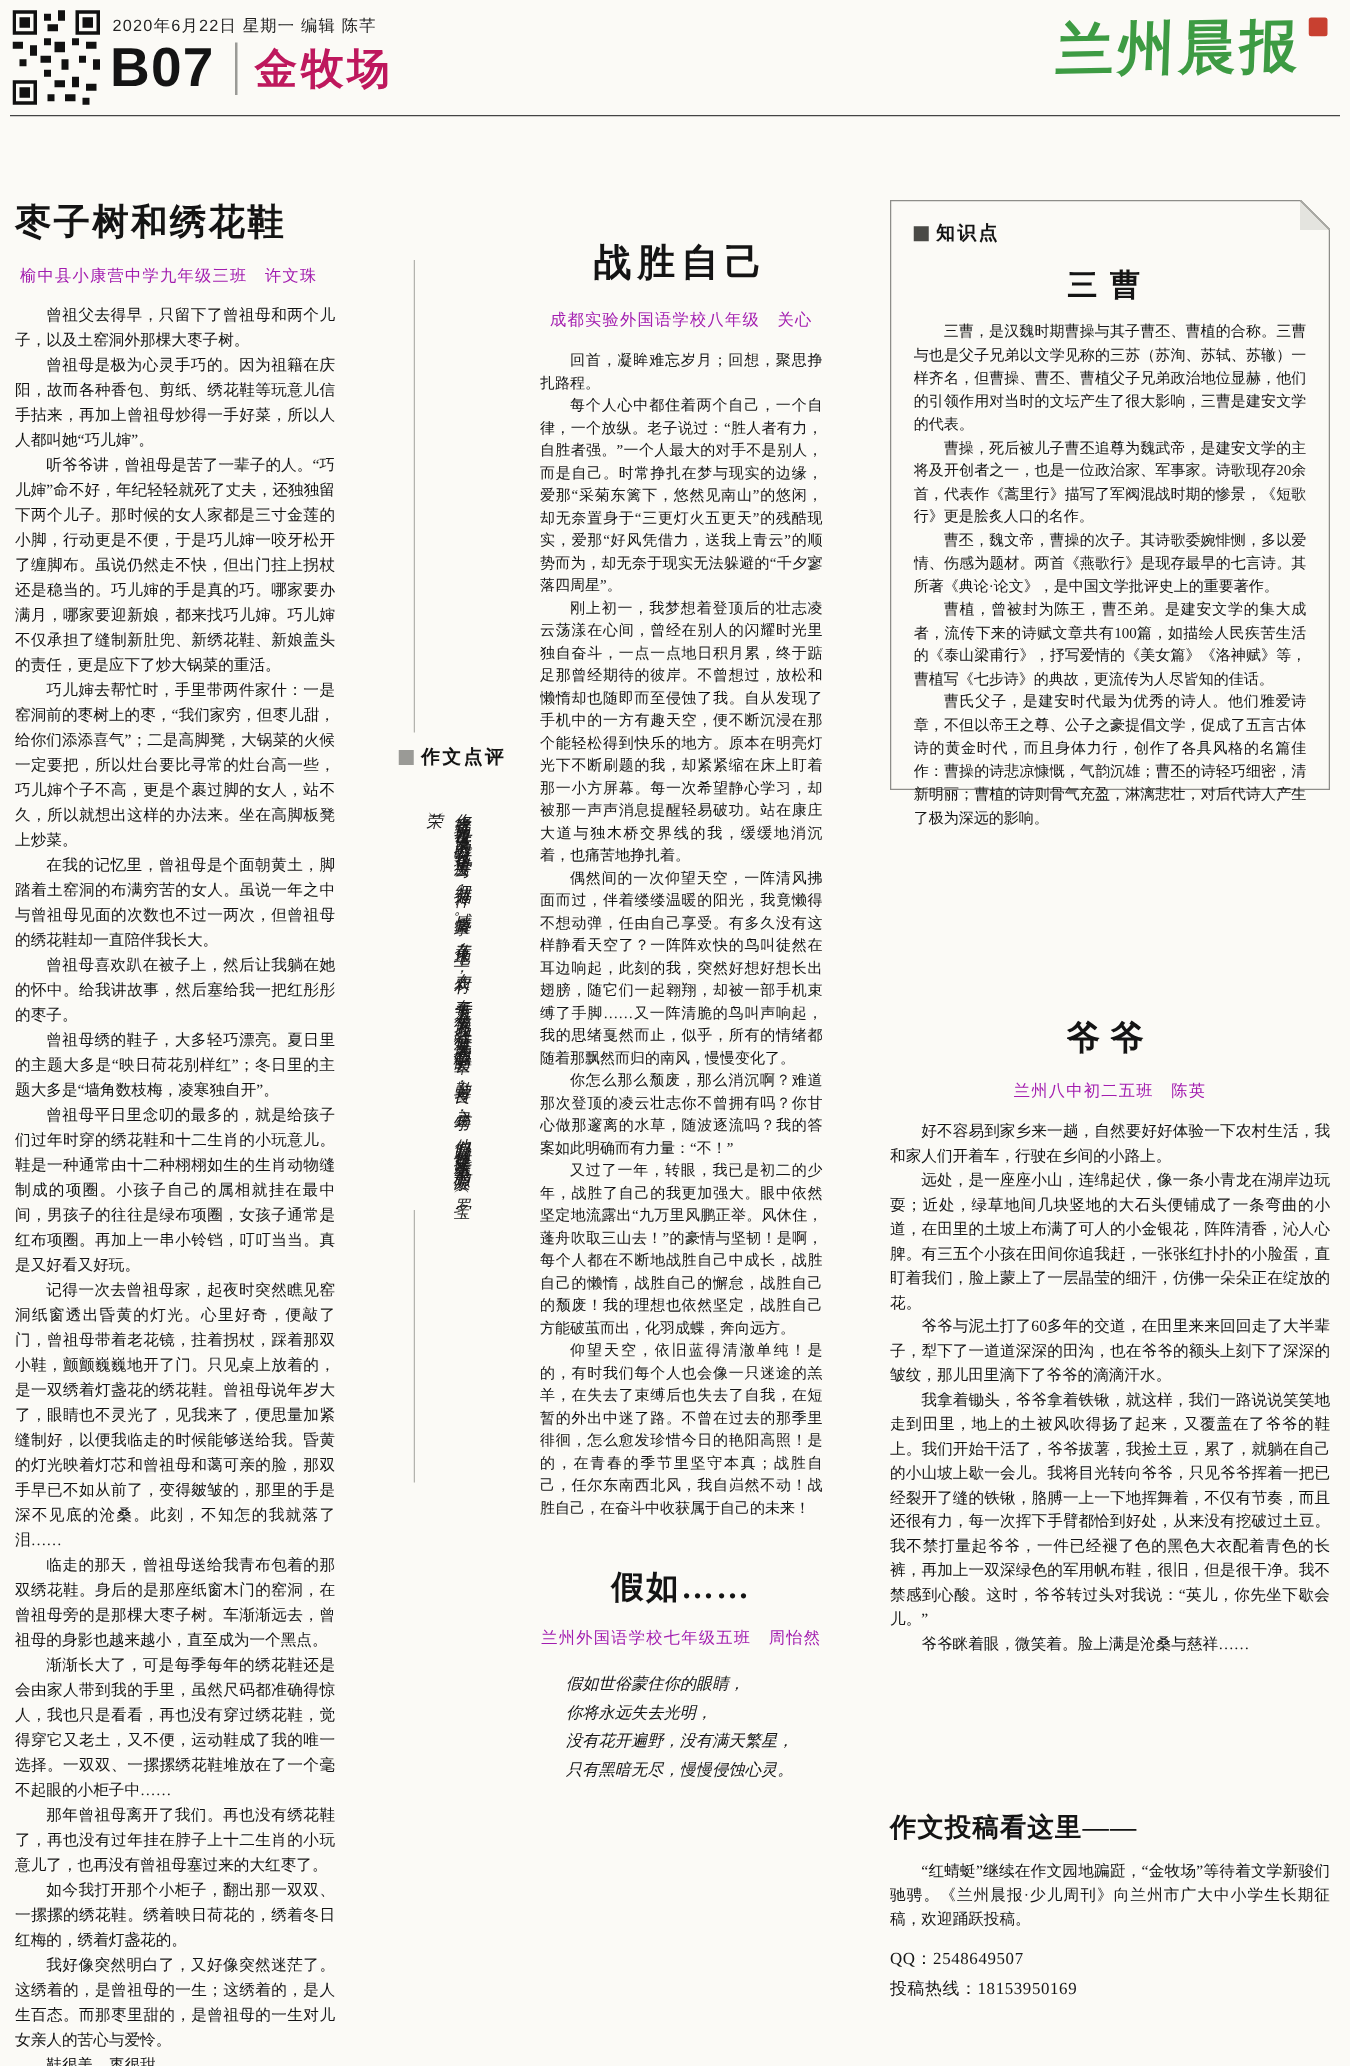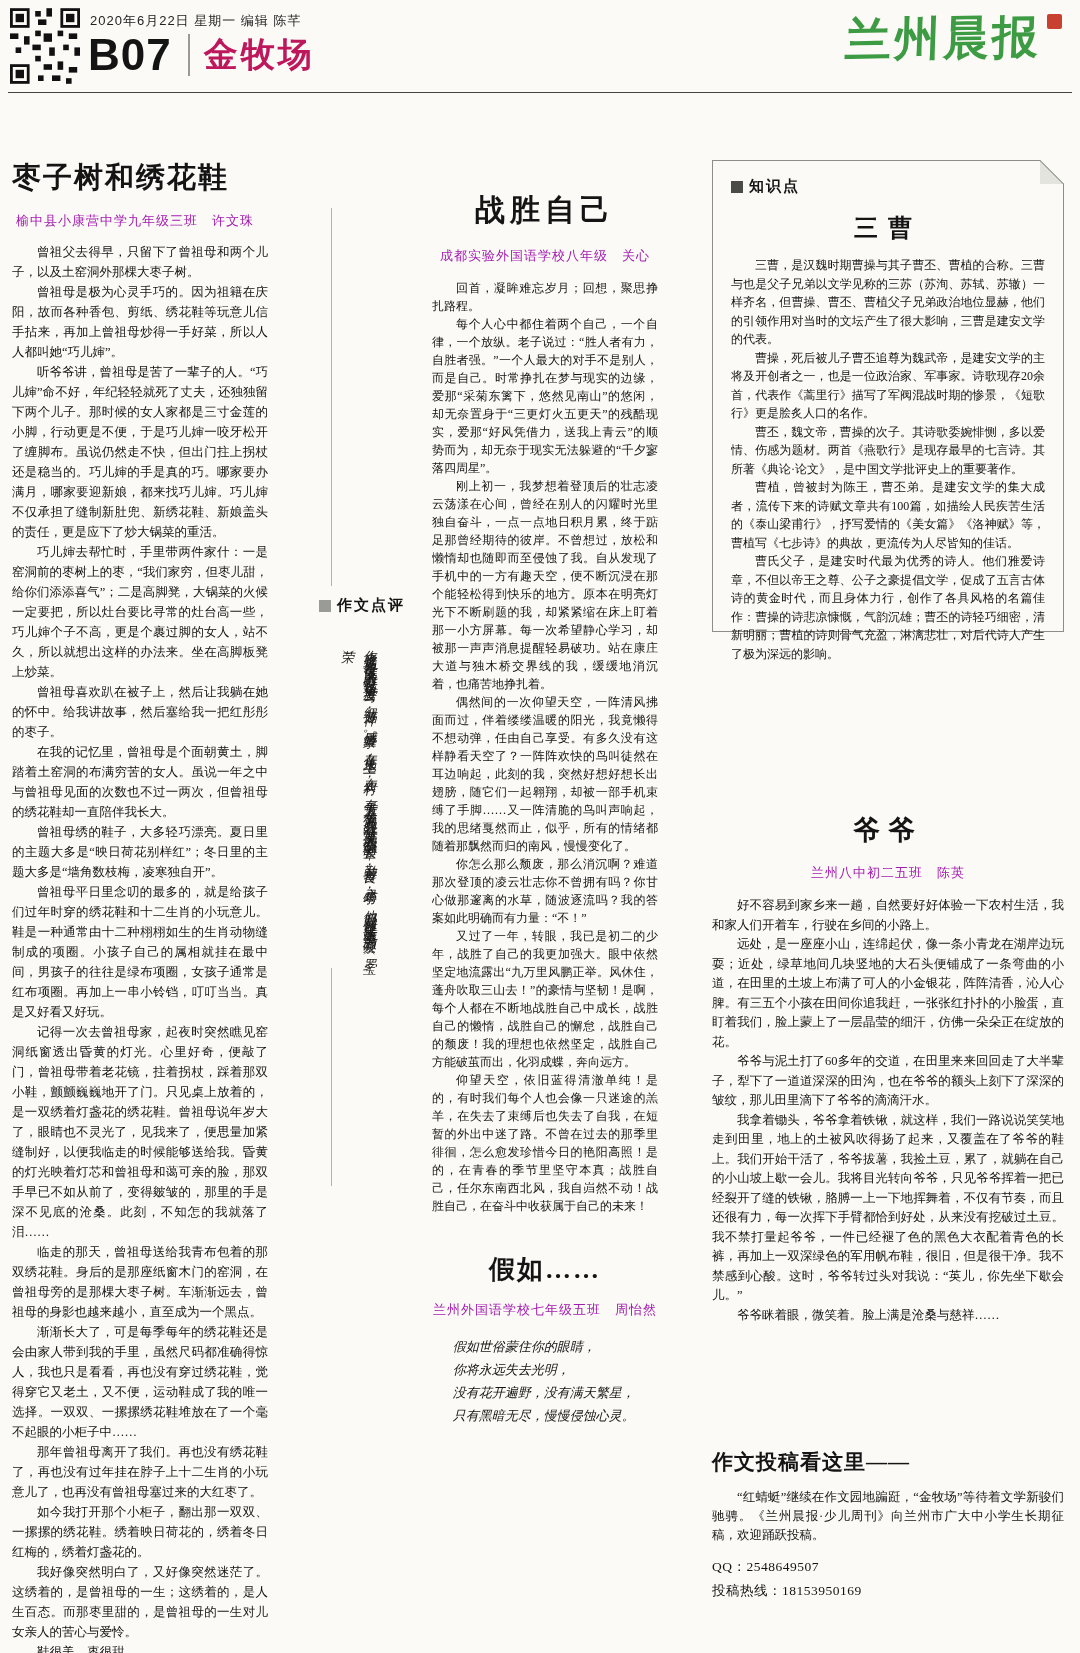--- a/index.html
+++ b/index.html
@@ -133,22 +133,22 @@
   <div class="head-rule"></div>
 
   <div class="col1">
     <div class="title">枣子树和绣花鞋</div>
     <div class="byline">榆中县小康营中学九年级三班　许文珠</div>
     <div class="body-text">
         <p>曾祖父去得早，只留下了曾祖母和两个儿子，以及土窑洞外那棵大枣子树。</p>
         <p>曾祖母是极为心灵手巧的。因为祖籍在庆阳，故而各种香包、剪纸、绣花鞋等玩意儿信手拈来，再加上曾祖母炒得一手好菜，所以人人都叫她“巧儿婶”。</p>
         <p>听爷爷讲，曾祖母是苦了一辈子的人。“巧儿婶”命不好，年纪轻轻就死了丈夫，还独独留下两个儿子。那时候的女人家都是三寸金莲的小脚，行动更是不便，于是巧儿婶一咬牙松开了缠脚布。虽说仍然走不快，但出门拄上拐杖还是稳当的。巧儿婶的手是真的巧。哪家要办满月，哪家要迎新娘，都来找巧儿婶。巧儿婶不仅承担了缝制新肚兜、新绣花鞋、新娘盖头的责任，更是应下了炒大锅菜的重活。</p>
         <p>巧儿婶去帮忙时，手里带两件家什：一是窑洞前的枣树上的枣，“我们家穷，但枣儿甜，给你们添添喜气”；二是高脚凳，大锅菜的火候一定要把，所以灶台要比寻常的灶台高一些，巧儿婶个子不高，更是个裹过脚的女人，站不久，所以就想出这样的办法来。坐在高脚板凳上炒菜。</p>
+        <p>在我的记忆里，曾祖母是个面朝黄土，脚踏着土窑洞的布满穷苦的女人。虽说一年之中与曾祖母见面的次数也不过一两次，但曾祖母的绣花鞋却一直陪伴我长大。</p>
         <p>曾祖母喜欢趴在被子上，然后让我躺在她的怀中。给我讲故事，然后塞给我一把红彤彤的枣子。</p>
-        <p>在我的记忆里，曾祖母是个面朝黄土，脚踏着土窑洞的布满穷苦的女人。虽说一年之中与曾祖母见面的次数也不过一两次，但曾祖母的绣花鞋却一直陪伴我长大。</p>
         <p>曾祖母绣的鞋子，大多轻巧漂亮。夏日里的主题大多是“映日荷花别样红”；冬日里的主题大多是“墙角数枝梅，凌寒独自开”。</p>
         <p>曾祖母平日里念叨的最多的，就是给孩子们过年时穿的绣花鞋和十二生肖的小玩意儿。鞋是一种通常由十二种栩栩如生的生肖动物缝制成的项圈。小孩子自己的属相就挂在最中间，男孩子的往往是绿布项圈，女孩子通常是红布项圈。再加上一串小铃铛，叮叮当当。真是又好看又好玩。</p>
         <p>记得一次去曾祖母家，起夜时突然瞧见窑洞纸窗透出昏黄的灯光。心里好奇，便敲了门，曾祖母带着老花镜，拄着拐杖，踩着那双小鞋，颤颤巍巍地开了门。只见桌上放着的，是一双绣着灯盏花的绣花鞋。曾祖母说年岁大了，眼睛也不灵光了，见我来了，便思量加紧缝制好，以便我临走的时候能够送给我。昏黄的灯光映着灯芯和曾祖母和蔼可亲的脸，那双手早已不如从前了，变得皴皱的，那里的手是深不见底的沧桑。此刻，不知怎的我就落了泪……</p>
         <p>临走的那天，曾祖母送给我青布包着的那双绣花鞋。身后的是那座纸窗木门的窑洞，在曾祖母旁的是那棵大枣子树。车渐渐远去，曾祖母的身影也越来越小，直至成为一个黑点。</p>
         <p>渐渐长大了，可是每季每年的绣花鞋还是会由家人带到我的手里，虽然尺码都准确得惊人，我也只是看看，再也没有穿过绣花鞋，觉得穿它又老土，又不便，运动鞋成了我的唯一选择。一双双、一摞摞绣花鞋堆放在了一个毫不起眼的小柜子中……</p>
         <p>那年曾祖母离开了我们。再也没有绣花鞋了，再也没有过年挂在脖子上十二生肖的小玩意儿了，也再没有曾祖母塞过来的大红枣了。</p>
         <p>如今我打开那个小柜子，翻出那一双双、一摞摞的绣花鞋。绣着映日荷花的，绣着冬日红梅的，绣着灯盏花的。</p>
         <p>我好像突然明白了，又好像突然迷茫了。这绣着的，是曾祖母的一生；这绣着的，是人生百态。而那枣里甜的，是曾祖母的一生对儿女亲人的苦心与爱怜。</p>
         <p>鞋很美，枣很甜。</p>
       </div>

